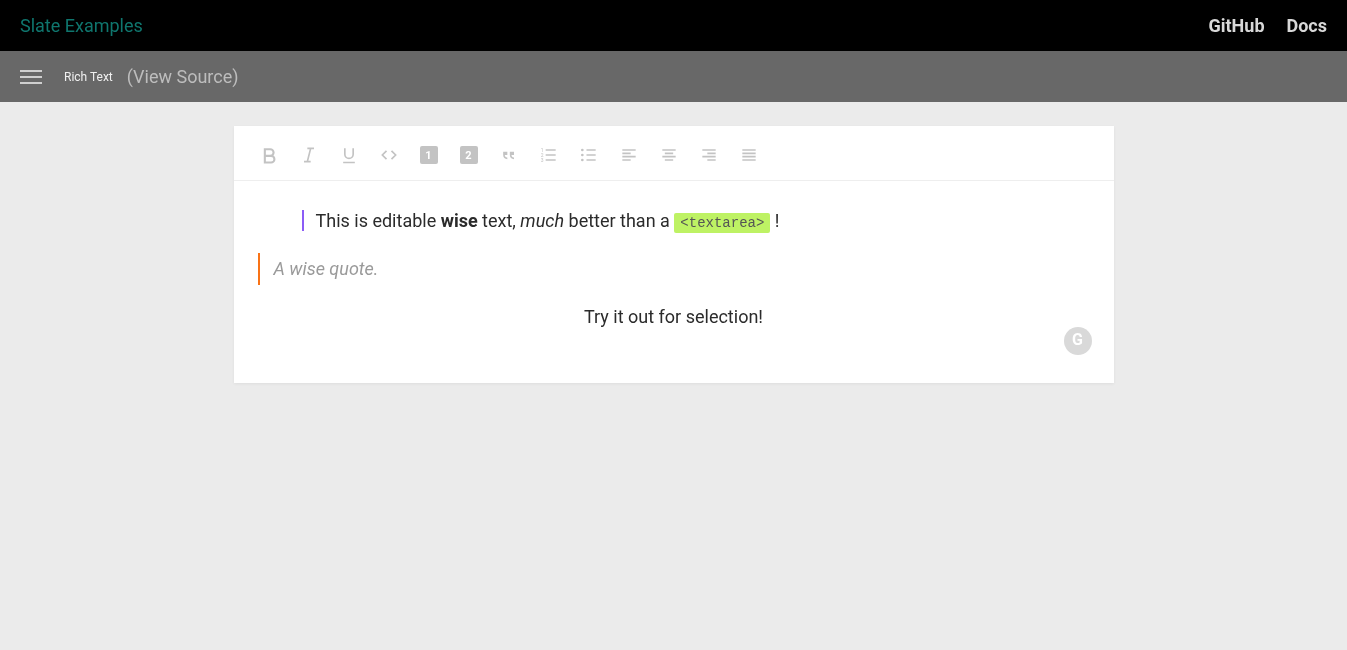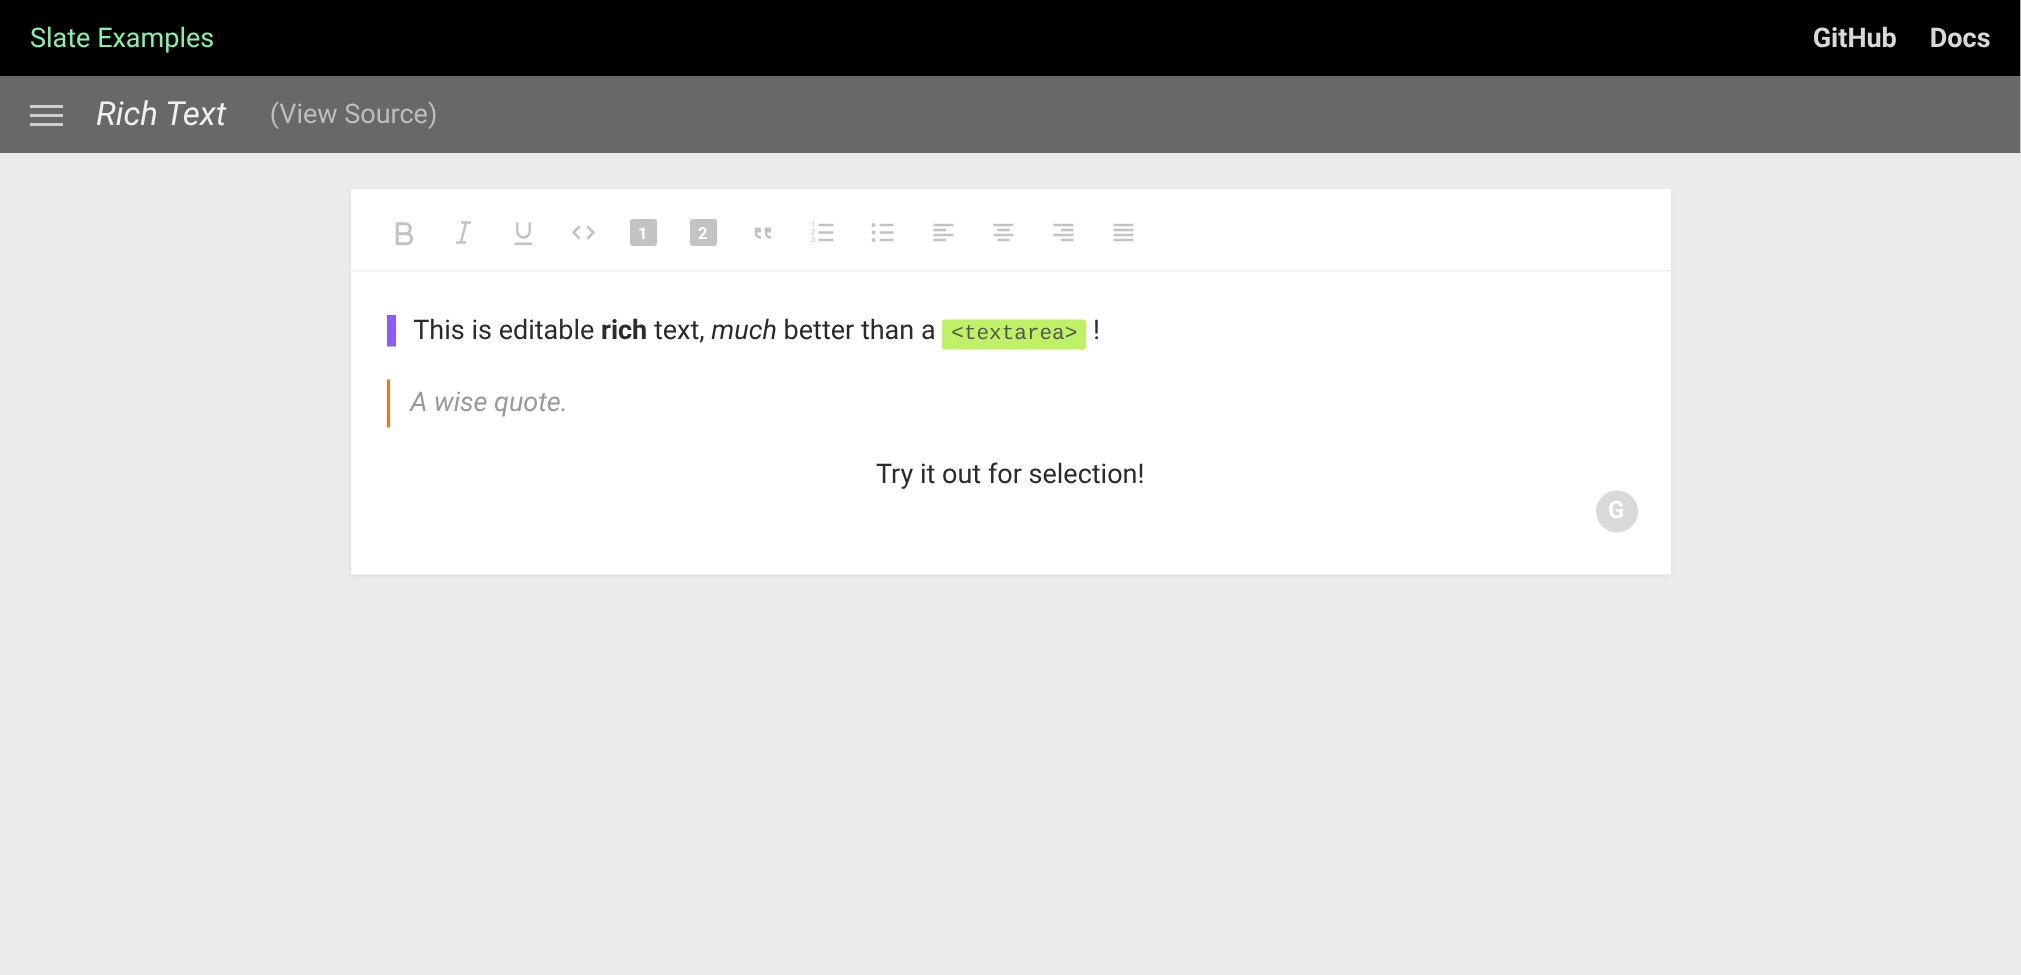--- a/index.html
+++ b/index.html
@@ -13,21 +13,21 @@
     background: #000;
     color: #d8d8d8;
     height: 51px;
     display: flex;
     align-items: center;
     padding: 0 20px;
     justify-content: space-between;
   }
   .topbar .brand {
     font-size: 18px;
-    color: #86efac;
+    color: #0f766e;
   }
   .topbar .links {
     display: flex;
     gap: 22px;
     font-weight: bold;
   }
   .topbar .links a {
     color: #d8d8d8;
     text-decoration: none;
     font-size: 18px;
@@ -51,24 +51,23 @@
     margin-right: 22px;
     cursor: pointer;
   }
   .hamburger span {
     display: block;
     height: 2px;
     background: #cfcfcf;
     width: 100%;
   }
   .subbar .title {
-    font-size: 22px;
+    font-size: 12px;
     color: #f0f0f0;
-    margin-right: 29px;
-    font-style: italic;
+    margin-right: 14px;
   }
   .subbar .viewsource {
     font-size: 18px;
     color: #bdbdbd;
     cursor: pointer;
   }
   .page {
     display: flex;
     justify-content: center;
     padding: 24px 10px;
@@ -105,22 +104,23 @@
   }
   .content {
     padding: 26px 24px 34px 24px;
     font-size: 18px;
     line-height: 1.55;
     color: #2b2b2b;
     position: relative;
   }
   .content p { margin: 0 0 18px 0; }
   .content .caret {
-    border-left: 6px solid #8b5cf6;
+    border-left: 2px solid #8b5cf6;
     padding-left: 12px;
+    margin-left: 44px;
   }
   .content strong { font-weight: 700; }
   .content em { }
   .content code {
     font-family: "SFMono-Regular", Consolas, "Liberation Mono", Menlo, monospace;
     font-size: 14px;
     background: #bef264;
     padding: 2px 6px;
     border-radius: 2px;
     color: #555;
@@ -251,21 +251,21 @@
       <span class="tbtn" title="Justify">
         <svg viewBox="0 0 24 24">
             <path d="M4 6h16M4 10h16M4 14h16M4 18h16" stroke="#c3c3c3" stroke-width="2"></path>
           </svg>
       </span>
 
     </div>
 
     <div class="content">
       <p>
-        <span class="caret">This is editable </span><strong>rich</strong><span> text, </span><em>much</em><span> better than a </span><code>&lt;textarea&gt;</code><span> !</span>
+        <span class="caret">This is editable </span><strong>wise</strong><span> text, </span><em>much</em><span> better than a </span><code>&lt;textarea&gt;</code><span> !</span>
       </p>
       <blockquote>
         <span>A wise quote.</span>
       </blockquote>
       <p class="center">
         <span>Try it out for selection!</span>
       </p>
 
       <div class="badge">
         <span>G</span>

